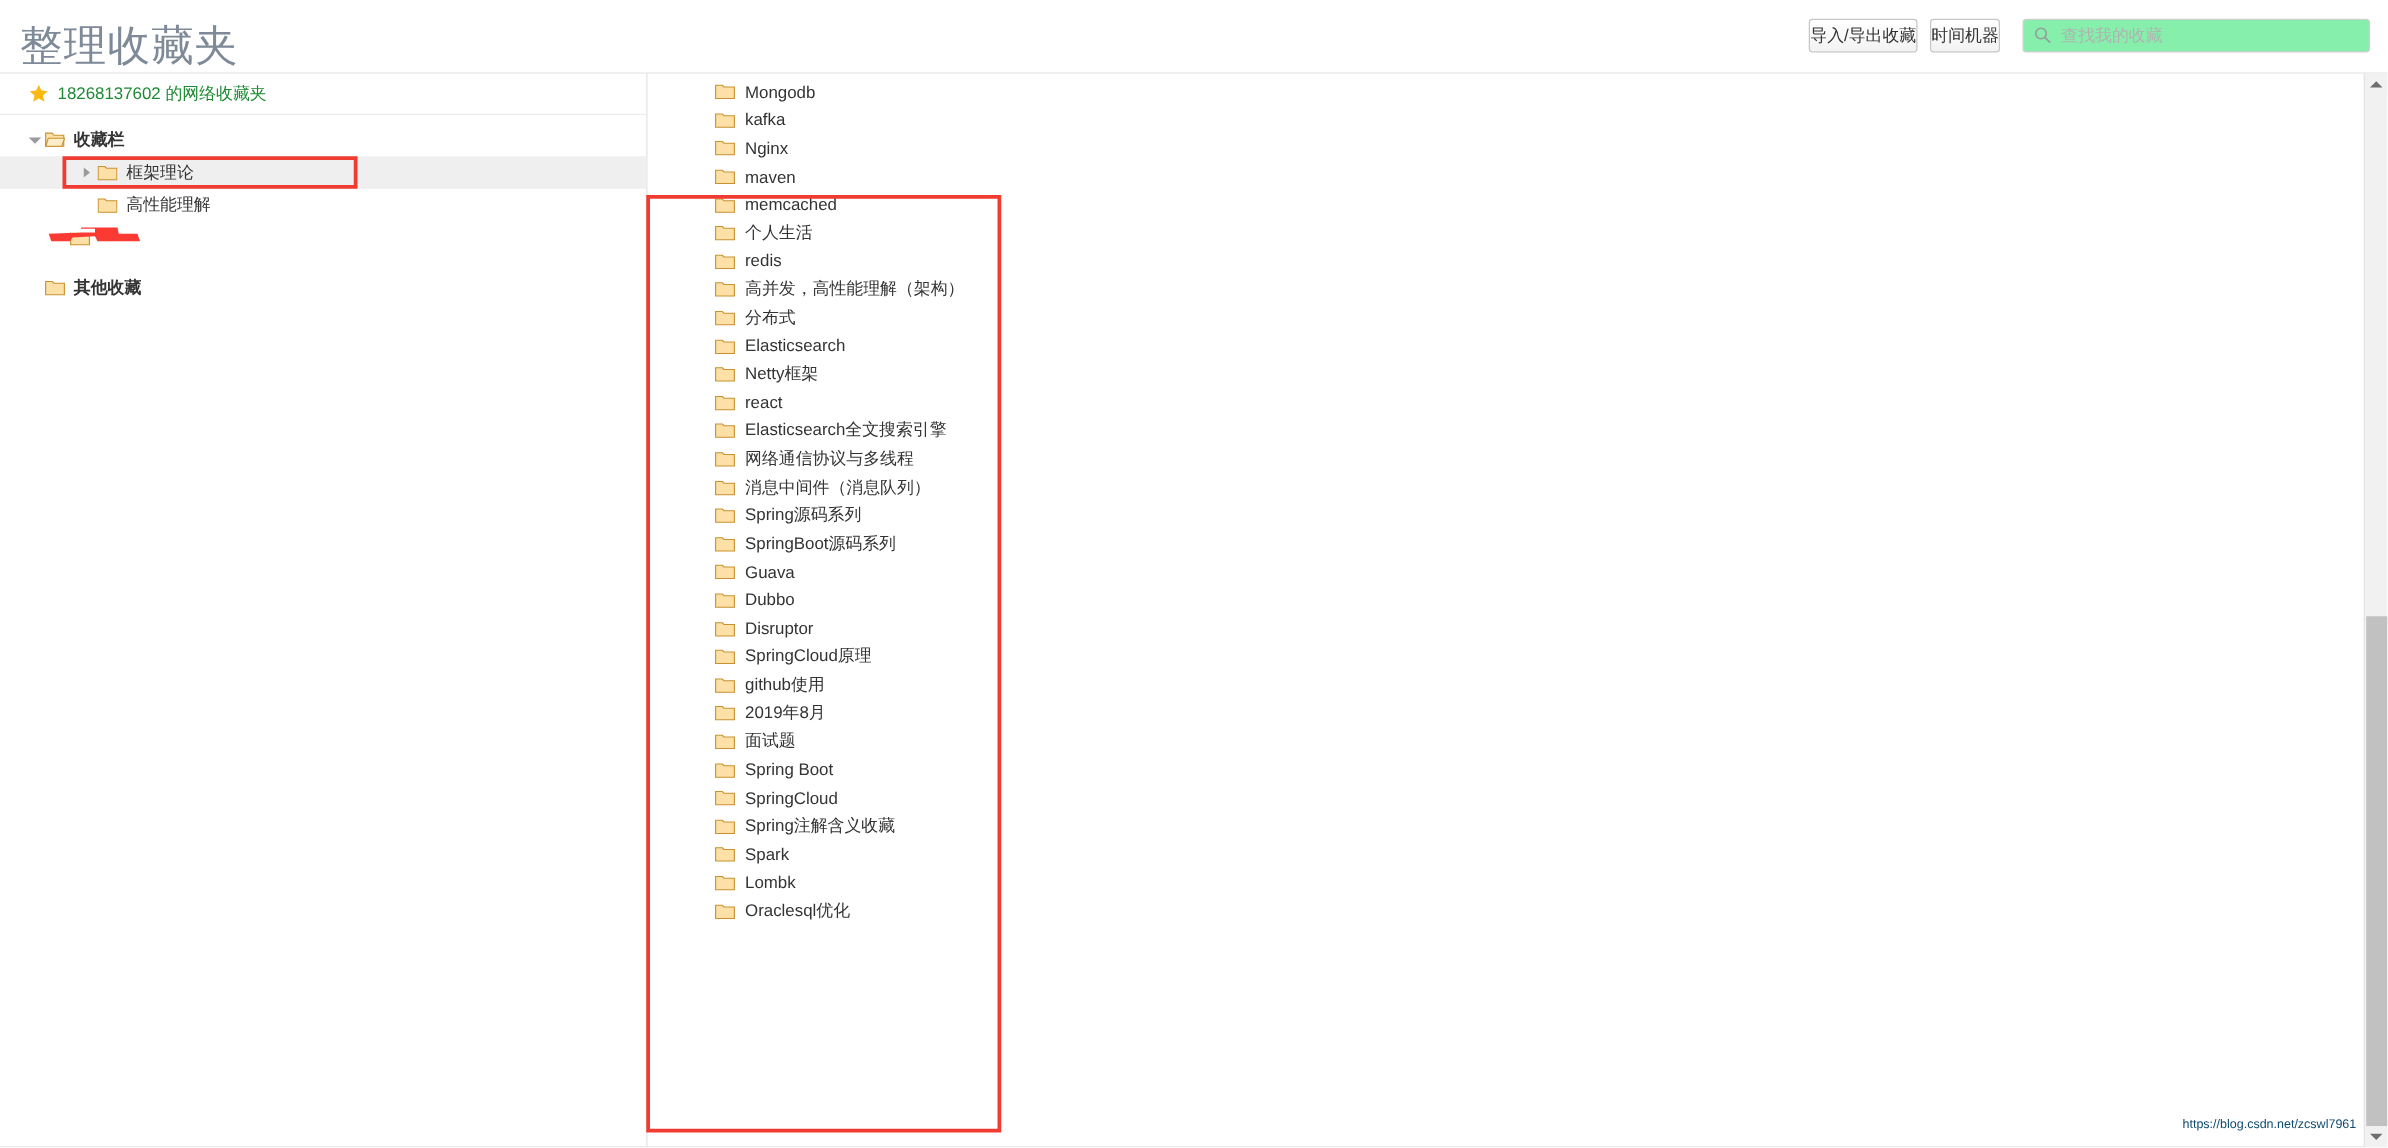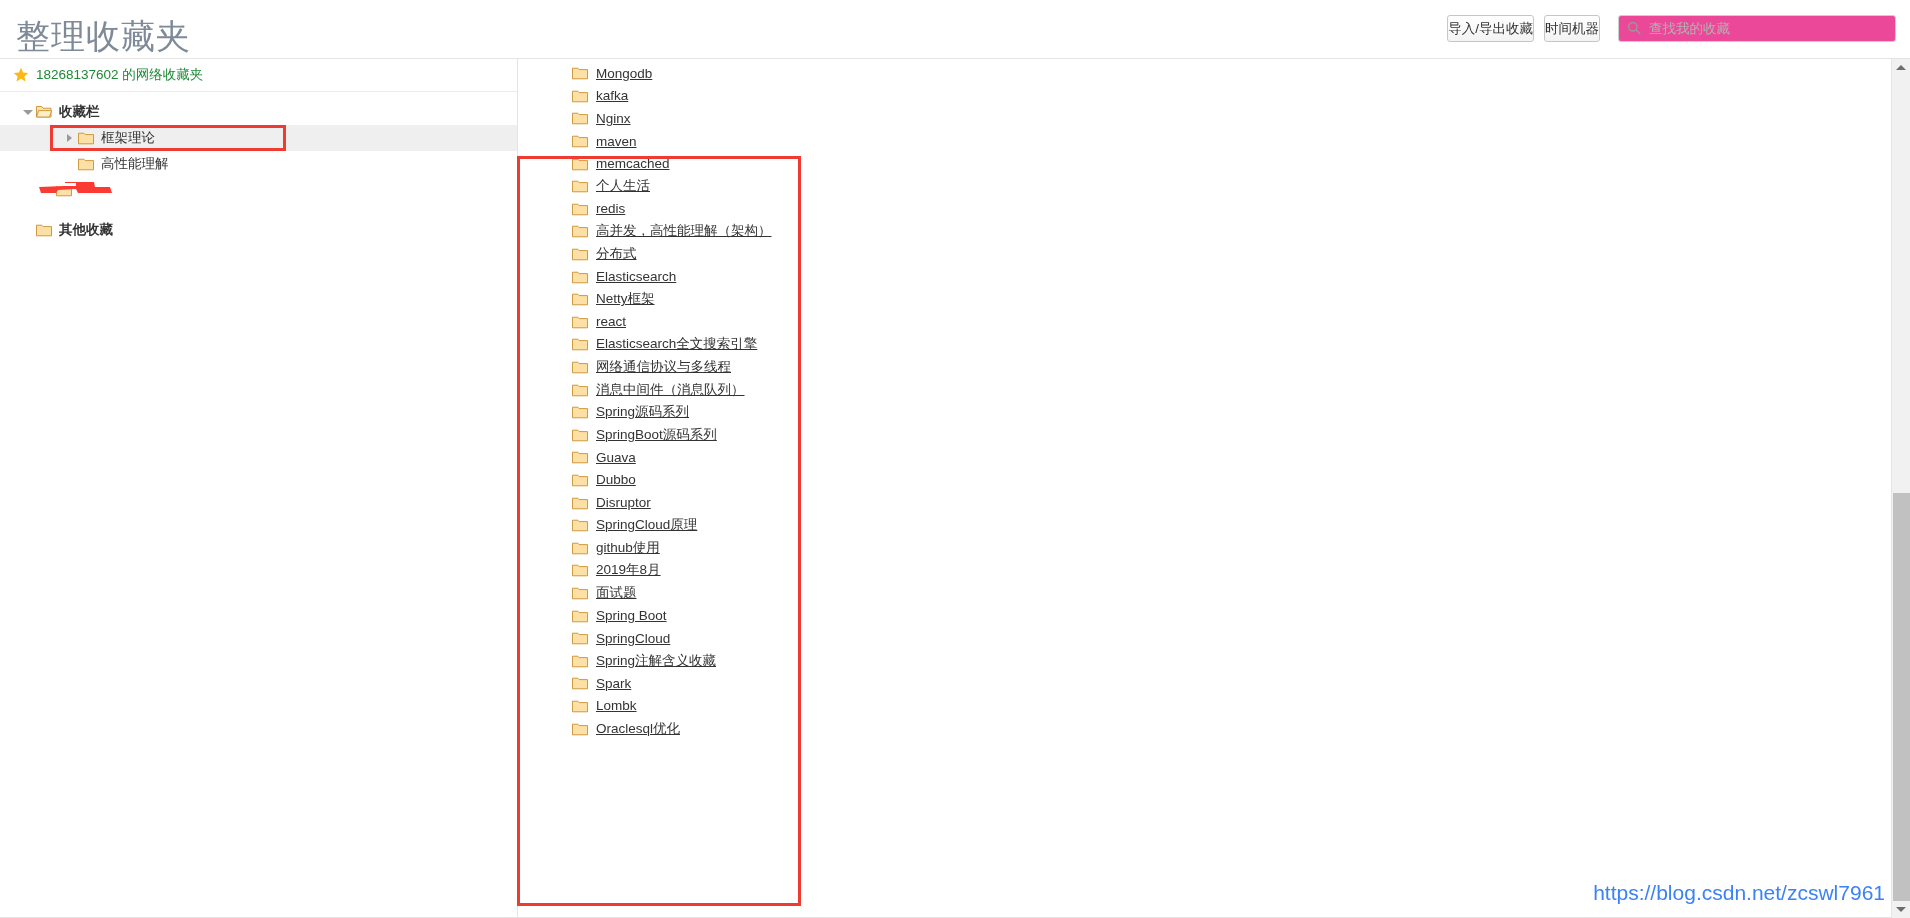--- a/index.html
+++ b/index.html
@@ -67,21 +67,21 @@
   }
   .search-input {
     width: 100%;
     height: 27px;
     box-sizing: border-box;
     border: 1px solid #cfcfcf;
     border-radius: 3px;
     padding: 0 8px 0 30px;
     font-size: 13.5px;
     color: #333;
-    background: #ec4899;
+    background: #86efac;
     outline: none;
     font-family: "Liberation Sans", "DejaVu Sans", sans-serif;
   }
   .search-input::placeholder { color: #b2b2b2; }
   .search-icon {
     position: absolute;
     left: 9px;
     top: 6px;
     width: 14px;
     height: 14px;
@@ -98,21 +98,21 @@
     border-right: 1px solid #e4e4e4;
     box-sizing: border-box;
     background: #fff;
   }
   .tree-root {
     position: relative;
     height: 33px;
     border-bottom: 1px solid #ececec;
     display: flex;
     align-items: center;
-    padding-left: 13px;
+    padding-left: 23px;
     box-sizing: border-box;
   }
   .star-icon {
     width: 16px; height: 16px;
     margin-right: 7px;
     flex: none;
   }
   .root-label {
     font-size: 13.5px;
     color: #1e8a34;
@@ -210,21 +210,20 @@
     top: 0;
     padding-top: 3px;
   }
   .list-item {
     height: 22.6px;
     display: flex;
     align-items: center;
     padding-left: 53px;
     white-space: nowrap;
     box-sizing: border-box;
-    text-decoration: underline;
   }
   .list-item .folder-icon { margin-right: 8px; }
   .list-label {
     font-size: 13.5px;
     color: #333;
     white-space: nowrap;
   }
 
   
   .main-highlight {
@@ -282,22 +281,22 @@
     width: 17px;
     height: 408px;
     background: #c1c1c1;
   }
 
   
   .watermark {
     position: absolute;
     right: 25px;
     bottom: 13px;
-    font-size: 21px;
-    color: #3b82f6;
+    font-size: 10px;
+    color: #0c4a6e;
     white-space: nowrap;
     z-index: 4;
   }
   .bottom-rule {
     position: absolute;
     left: 0;
     bottom: 0;
     width: 1891px;
     height: 1px;
     background: #e4e4e4;

